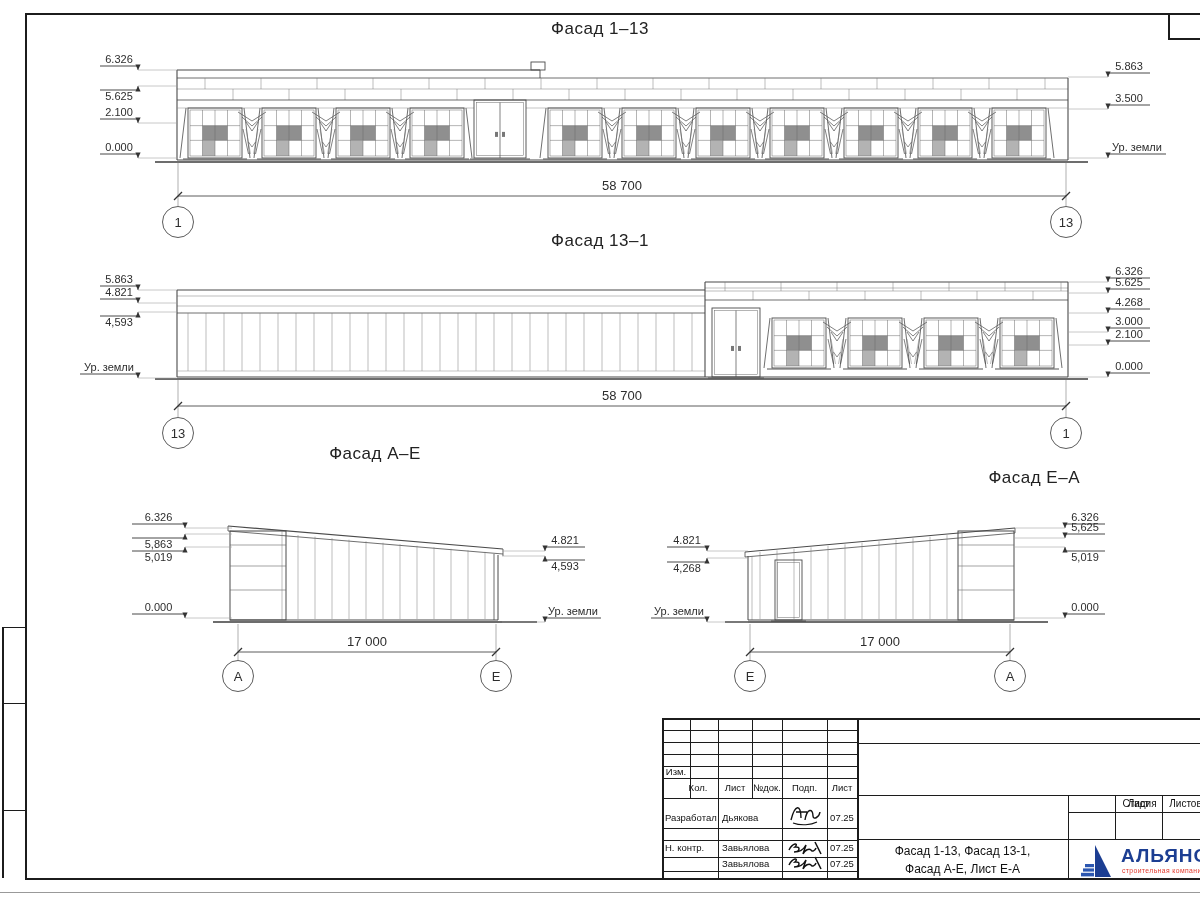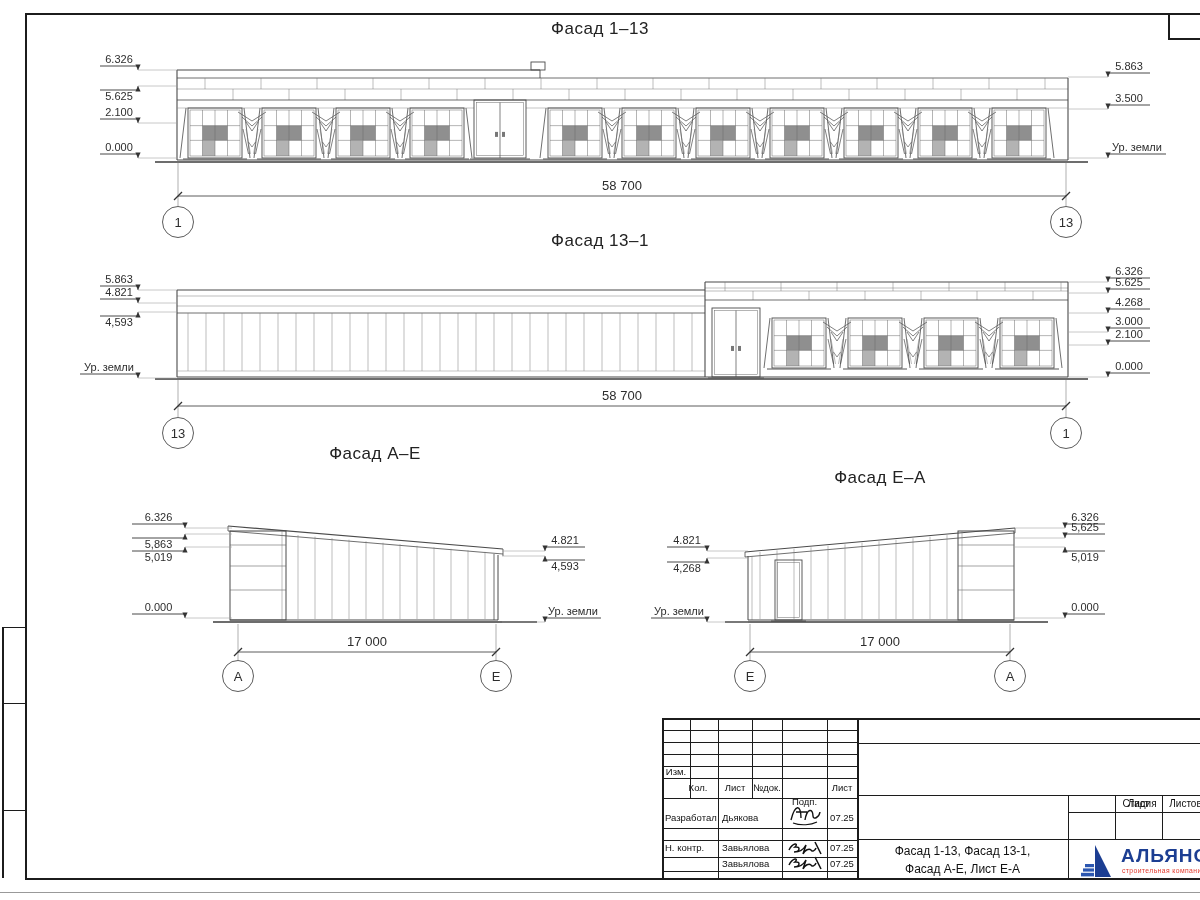--- a/index.html
+++ b/index.html
@@ -16,21 +16,21 @@
   .logo-sub{position:absolute;font-size:6.8px;letter-spacing:.4px;white-space:nowrap;}
   .ln{position:absolute;background:#1c1c1c;}
   .ln-light{position:absolute;background:#999;}
 </style>
 </head>
 <body>
 
 <div class="facade-title" style="left:0;top:19px;width:1200px;">Фасад 1–13</div>
 <div class="facade-title" style="left:0;top:231px;width:1200px;">Фасад 13–1</div>
 <div class="facade-title" style="left:175px;top:444px;width:400px;">Фасад А–Е</div>
-<div class="facade-title" style="left:680px;top:468px;width:400px;">Фасад Е–А</div>
+<div class="facade-title" style="left:680px;top:468px;width:400px;text-align:right;">Фасад Е–А</div>
 
 <svg id="dwg" width="1200" height="900" viewBox="0 0 1200 900">
     <line x1="177" y1="70" x2="540" y2="70" stroke="#4a4a4a" stroke-width="1.1"></line>
     <rect x="531" y="62" width="14" height="8" fill="none" stroke="#4a4a4a" stroke-width="0.9"></rect>
     <line x1="540" y1="70" x2="540" y2="78" stroke="#4a4a4a" stroke-width="0.9"></line>
     <line x1="177" y1="78" x2="1068" y2="78" stroke="#4a4a4a" stroke-width="0.8"></line>
     <line x1="177" y1="89" x2="1068" y2="89" stroke="#7a7a7a" stroke-width="0.5"></line>
     <line x1="205" y1="78" x2="205" y2="89" stroke="#7a7a7a" stroke-width="0.5"></line>
     <line x1="261" y1="78" x2="261" y2="89" stroke="#7a7a7a" stroke-width="0.5"></line>
     <line x1="317" y1="78" x2="317" y2="89" stroke="#7a7a7a" stroke-width="0.5"></line>
@@ -677,21 +677,21 @@
     <circle cx="1010" cy="676" r="15.5" fill="none" stroke="#4a4a4a" stroke-width="0.9"></circle>
     <text x="1010" y="680.5" font-size="13" text-anchor="middle">А</text>
   </svg>
 
 <div>
 
   <div class="tbtxt ctr" style="left:662px;top:766px;width:28px;">Изм.</div>
   <div class="tbtxt ctr" style="left:684px;top:782px;width:28px;">Кол.</div>
   <div class="tbtxt ctr" style="left:718px;top:782px;width:34px;">Лист</div>
   <div class="tbtxt ctr" style="left:752px;top:782px;width:30px;">№док.</div>
-  <div class="tbtxt ctr" style="left:782px;top:782px;width:45px;margin-top:14px;">Подп.</div>
+  <div class="tbtxt ctr" style="left:782px;top:782px;width:45px;">Подп.</div>
   <div class="tbtxt ctr" style="left:827px;top:782px;width:30px;">Лист</div>
 
   <div class="tbtxt" style="left:665px;top:812px;">Разработал</div>
   <div class="tbtxt" style="left:722px;top:812px;">Дьякова</div>
   <div class="tbtxt ctr" style="left:827px;top:812px;width:30px;">07.25</div>
   <svg class="abs" style="left:786px;top:800px;" width="38" height="27" viewBox="0 0 38 27">
     <path d="M5 20 C9 4 15 4 15 18 M10 12 L21 12 M19 20 C21 8 27 8 27 16 C27 20 33 18 34 12" stroke="#111" stroke-width="1.4" fill="none"></path>
     <path d="M7 23 C15 26 25 25 31 22" stroke="#111" stroke-width="1.1" fill="none"></path>
   </svg>
 

